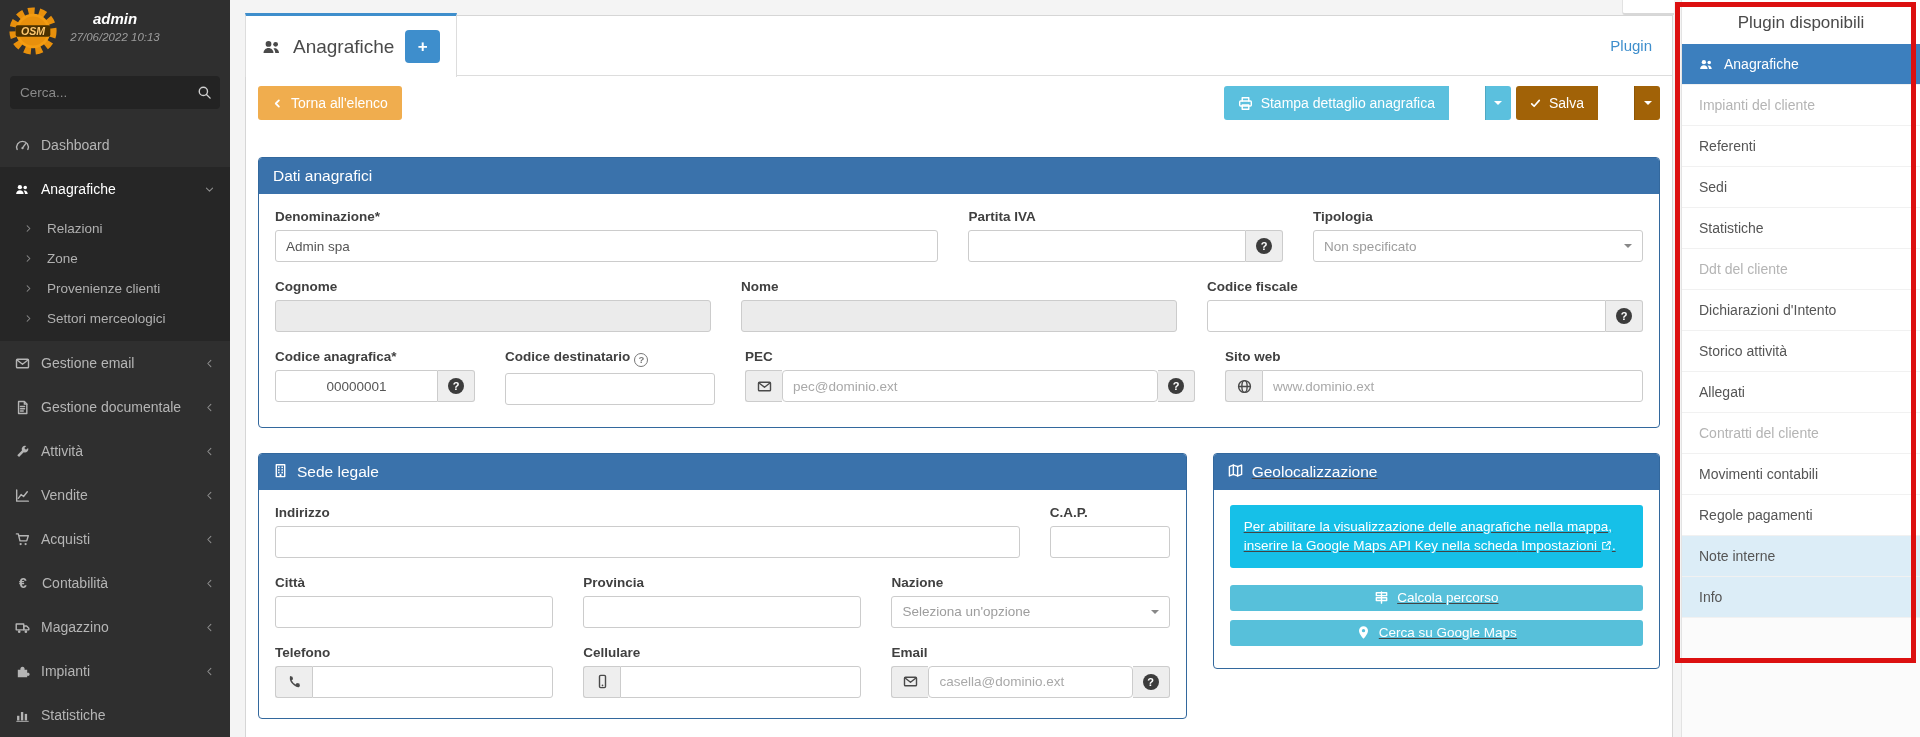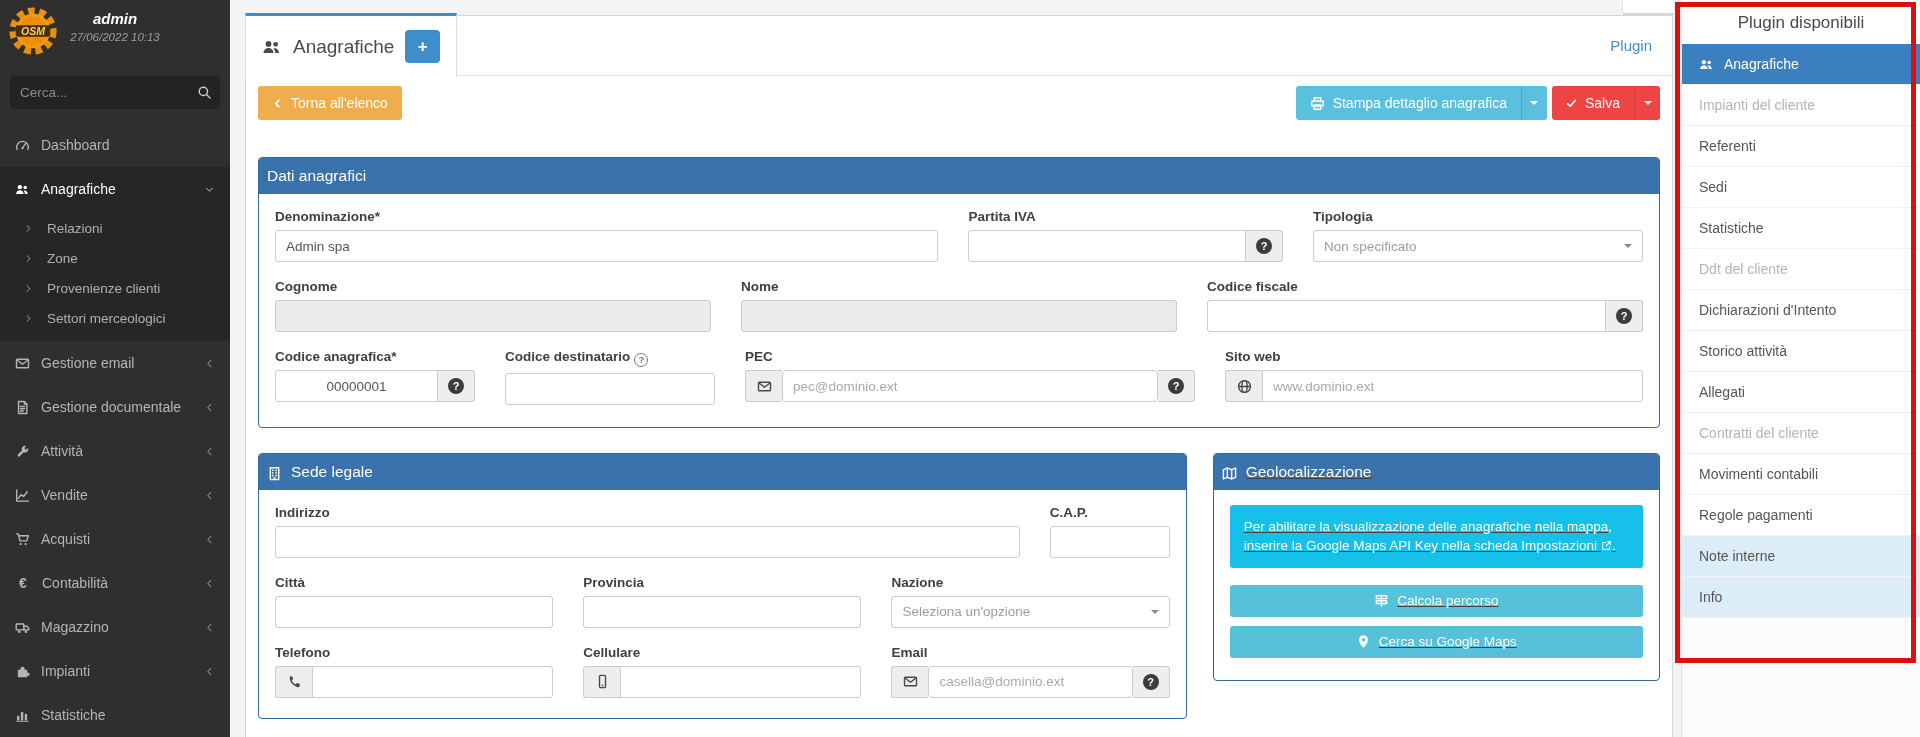--- a/index.html
+++ b/index.html
@@ -36,31 +36,31 @@
   .tabrow { position:relative; height:60px; border-bottom:1px solid #ddd; }
   .tab { position:absolute; left:-1px; top:-3px; height:64px; width:212px; background:#fff; border-top:3px solid #3e8ecc; border-right:1px solid #ddd; border-left:1px solid #ddd; display:flex; align-items:center; gap:11px; padding:0 16px; font-size:19px; color:#4a4a4a; z-index:2; cursor:pointer; }
   .tab-add { width:36px; height:33px; background:#3e8ecc; color:#fff; border:none; border-radius:4px; font-size:17px; font-weight:bold; cursor:pointer; }
   .plugin-link { position:absolute; right:20px; top:21px; color:#3e8ecc; font-size:15px; text-decoration:none; cursor:pointer; }
   .card-inner { padding:10px 12px; }
 
   
   .toolbar { display:flex; align-items:center; margin:0 0 37px 0; }
   .btn { height:34px; border:none; border-radius:3px; color:#fff; font-size:14px; font-family:inherit; display:inline-flex; align-items:center; gap:8px; padding:0 14px; cursor:pointer; }
   .btn-back { background:#f0ad4e; }
-  .btn-grp { display:inline-flex; }
+  .btn-grp { display:inline-flex;gap:36px; }
   .btn-grp .main { border-radius:3px 0 0 3px; }
   .btn-grp .caret-btn { width:26px; padding:0; justify-content:center; border-radius:0 3px 3px 0; border-left:1px solid rgba(0,0,0,.12); }
   .caret { width:0; height:0; border-left:4px solid transparent; border-right:4px solid transparent; border-top:4px solid #fff; }
   .btn-print { background:#5bc0de; }
-  .btn-save { background:#ef4444; }
+  .btn-save { background:#a16207; }
   .tb-right { margin-left:auto; display:flex; gap:5px; }
 
   
   .panel { border:1px solid #33689d; border-radius:4px; background:#fff; }
-  .panel-h { background:#3a72ab; color:#fff; padding:9px 8px; font-size:15.5px; display:flex; align-items:flex-end; gap:9px; border-radius:3px 3px 0 0; }
+  .panel-h { background:#3a72ab; color:#fff; padding:9px 14px; font-size:15.5px; display:flex; align-items:flex-start; gap:9px; border-radius:3px 3px 0 0; }
   .panel-b { padding:15px 16px 20px 16px; }
 
   .frow { display:grid; column-gap:30px; margin-bottom:17px; }
   .frow:last-child { margin-bottom:2px; }
   .r1 { grid-template-columns:48.5% 23% 1fr; }
   .r2 { grid-template-columns:1fr 1fr 1fr; }
   .r3 { grid-template-columns:200px 210px 450px 1fr; }
   .field label { display:block; font-weight:bold; font-size:13.5px; color:#404040; margin-bottom:6px; }
   .inp { width:100%; height:32px; border:1px solid #ccc; border-radius:3px; padding:0 10px; font-size:13.5px; color:#555; background:#fff; font-family:inherit; }
   .inp::placeholder { color:#a9a9a9; }
@@ -80,21 +80,21 @@
 
   .cols { display:flex; gap:26px; margin-top:25px; }
   .col-sede { width:930px; }
   .col-geo { width:448px; align-self:flex-start;text-decoration:underline; }
   .sr1 { grid-template-columns:1fr 120px; }
   .sr2 { grid-template-columns:1fr 1fr 1fr; }
 
   
   .geo-info { background:#16c0e8; color:#fff; border-radius:3px; padding:12px 14px; font-size:13.5px; line-height:1.45; margin-bottom:17px; }
   .geo-info a { color:#fff; cursor:pointer; }
-  .geo-btn { width:100%; height:32px; background:#57c0da; border:none; border-radius:3px; color:#fff; font-size:13.5px; font-family:inherit; display:flex; align-items:center; justify-content:center; gap:8px; margin-bottom:9px; cursor:pointer; }
+  .geo-btn { width:100%; height:26px; background:#57c0da; border:none; border-radius:3px; color:#fff; font-size:13.5px; font-family:inherit; display:flex; align-items:center; justify-content:center; gap:8px; margin-bottom:9px; cursor:pointer; }
 
   
   .plugin-region { position:absolute; left:1681px; top:0; width:239px; height:737px; background:#fbfbfb; border-left:1px solid #e3e3e3; z-index:4; }
   .plugin-panel { background:#fff; }
   .plugin-title { text-align:center; padding:13px 0 11px; font-size:17px; color:#4a4a4a; }
   .plugin-list { list-style:none; }
   .plugin-list li { padding:12px 17px; font-size:14px; color:#555; border-bottom:1px solid #f1f1f1; background:#fff; display:flex; align-items:center; gap:10px; cursor:pointer; }
   .plugin-list li.p-active { background:#3c7fbe; color:#fff; }
   .plugin-list li.p-disabled { color:#b4b4b4; cursor:default; }
   .plugin-list li.p-highlight { background:#dcedf7; }

